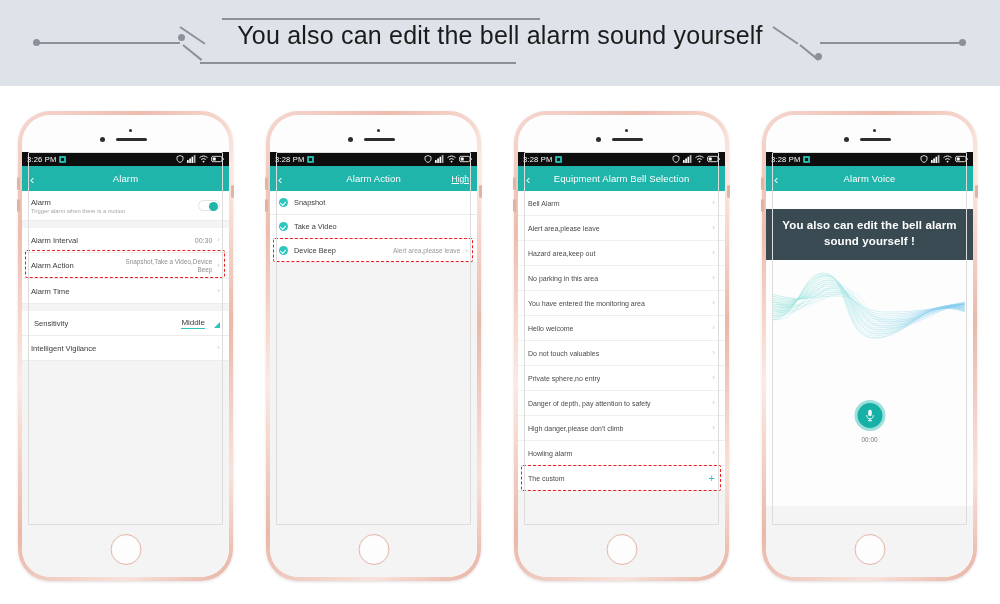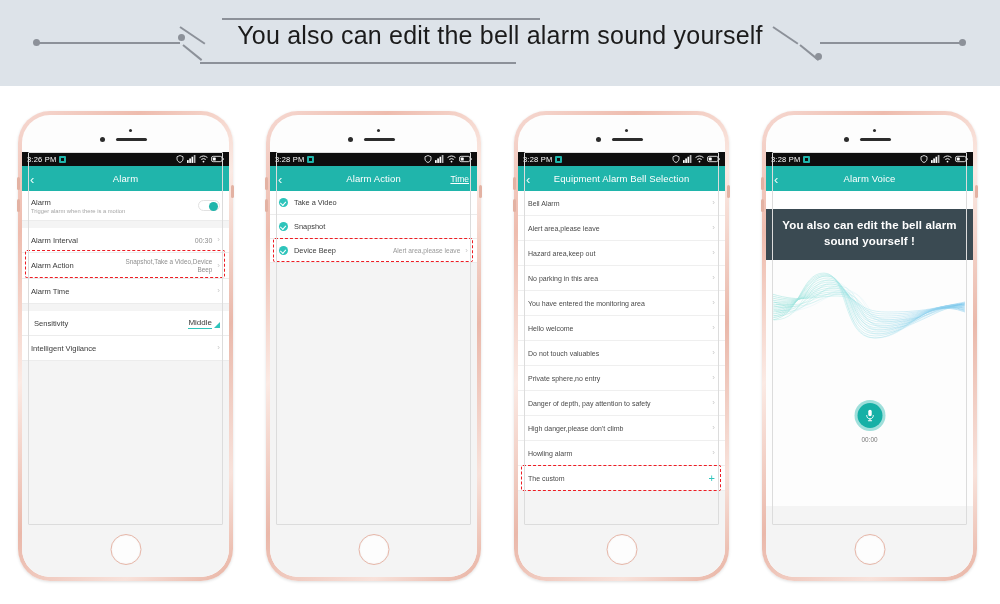--- a/index.html
+++ b/index.html
@@ -128,21 +128,21 @@
   .toggle.off .knob { left: 1px; background: #b8b8b8; }
 
   .gap { height: 7px; background: #f4f4f4; }
 
   .dashed {
     position: absolute; border: 1.4px dashed #ee1c23; border-radius: 2px;
     pointer-events: none;
   }
 
   
-  .sens-val { margin-left: auto; display: flex; align-items: flex-end; gap: 2px; }
+  .sens-val { margin-left: auto; display: flex; align-items: flex-end; gap: 9px; }
   .sens-text {
     font-size: 8px; color: #3a3a3a; border-bottom: 1.4px solid #2ec4bb; padding-bottom: 1px;
   }
   .tri {
     width: 0; height: 0; border-left: 6px solid transparent;
     border-bottom: 6px solid #2ec4bb; margin-bottom: 1px;
   }
 
   
   .check-row {
@@ -365,31 +365,31 @@
               <rect x="0.8" y="1.5" width="18" height="9" rx="3" fill="none" stroke="#fff" stroke-width="1.4"></rect>
               <rect x="3" y="3.6" width="5" height="5" rx="1" fill="#fff"></rect>
               <rect x="19.6" y="4.4" width="1.8" height="3.4" rx="1" fill="#fff"></rect>
             </svg>
         </span>
       </div>
 
       <div class="appbar">
         <span class="back">‹</span>
         <span class="title">Alarm Action</span>
-        <span class="action">Time</span>
+        <span class="action">High</span>
       </div>
 
       <div class="screen-body">
         <div class="check-row">
           <span class="cbox"></span>
-          <span class="label">Take a Video</span>
+          <span class="label">Snapshot</span>
         </div>
         <div class="check-row">
           <span class="cbox"></span>
-          <span class="label">Snapshot</span>
+          <span class="label">Take a Video</span>
         </div>
         <div class="check-row">
           <span class="cbox"></span>
           <span class="label">Device Beep</span>
           <span class="val">Alert area,please leave</span>
           <span class="chev">›</span>
         </div>
 
         <div class="dashed" style="left:3px; top:47px; width:200px; height:24px;"></div>
       </div>

